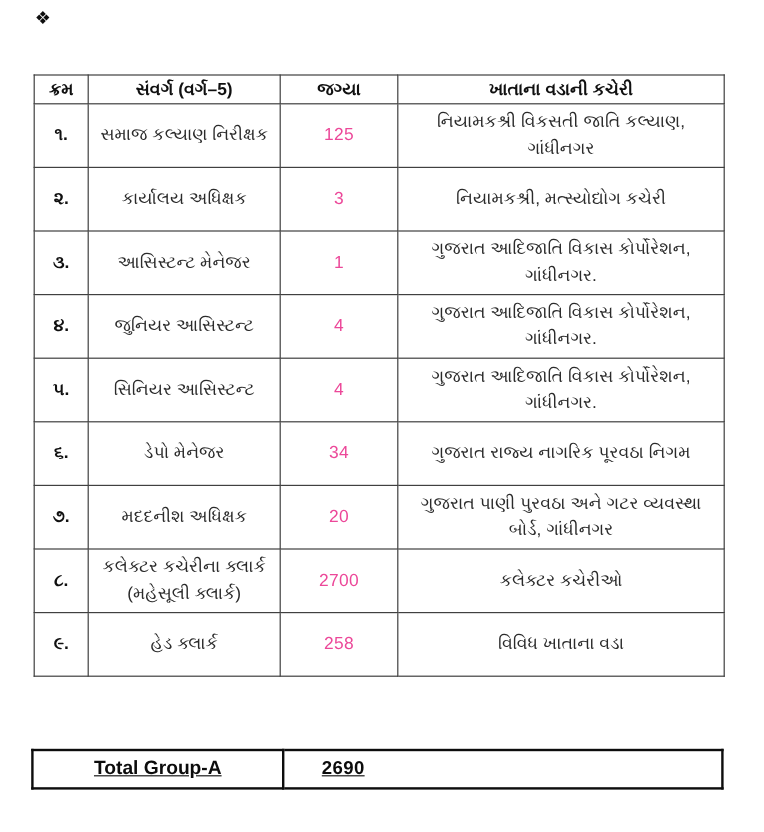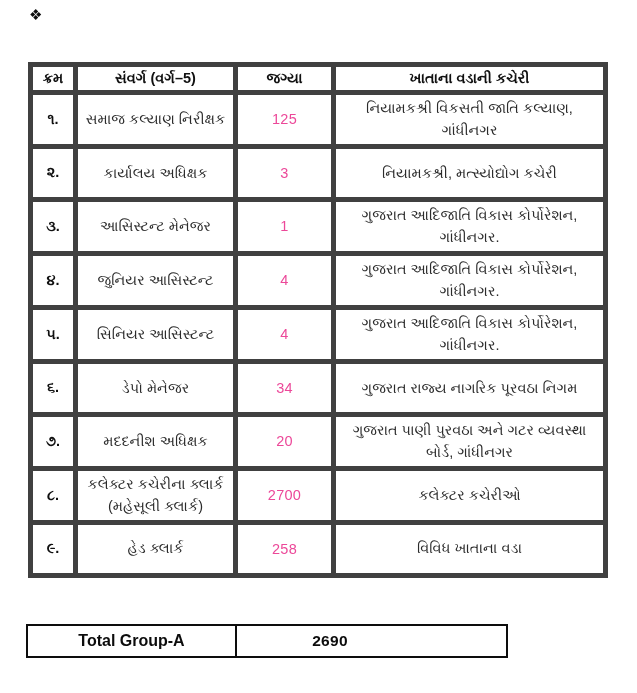--- a/index.html
+++ b/index.html
@@ -26,47 +26,47 @@
   }
   table{border-collapse:collapse;table-layout:fixed;}
   .main-table{
     position:absolute;left:28px;top:62px;width:575px;
   }
   .main-table col.c1{width:45px;}
   .main-table col.c2{width:160px;}
   .main-table col.c3{width:98px;}
   .main-table col.c4{width:272px;}
   .main-table th,.main-table td{
-    border:5px solid #404040;
+    border:1px solid #404040;
     text-align:center;vertical-align:middle;
     padding:2px 4px;
   }
   .main-table thead th{
     height:21px;
     font-size:14.5px;font-weight:bold;color:#101010;
     padding:1px 2px;
   }
   .main-table tbody tr{height:53px;}
   .main-table tbody td{font-size:14.5px;}
   .serial-cell{font-weight:bold;font-size:14px;color:#101010;}
   .posts-cell{font-weight:normal;font-size:15px;color:#ec4899;letter-spacing:.3px;}
   .cadre-cell,.office-cell{
     white-space:pre-line;
     line-height:1.55;
     color:#2b2b2b;
   }
   .total-table{
-    position:absolute;left:26px;top:624px;width:482px;
+    position:absolute;left:26px;top:624px;width:577px;text-decoration:underline;
   }
   .total-table td{
     border:2px solid #0d0d0d;
     height:30px;vertical-align:middle;padding:0;
   }
   .total-label{width:207px;text-align:center;font-weight:bold;font-size:16px;color:#0c0c0c;}
-  .total-value{width:98px;text-align:center;font-weight:bold;font-size:15.5px;color:#0c0c0c;letter-spacing:.3px;padding-left:44px;}
+  .total-value{width:98px;text-align:center;font-weight:bold;font-size:15.5px;color:#0c0c0c;letter-spacing:.3px;}
 </style>
 </head>
 <body>
 
 <div class="page">
 
   <div class="title">
     <span class="bullet">❖</span>
   </div>
 

